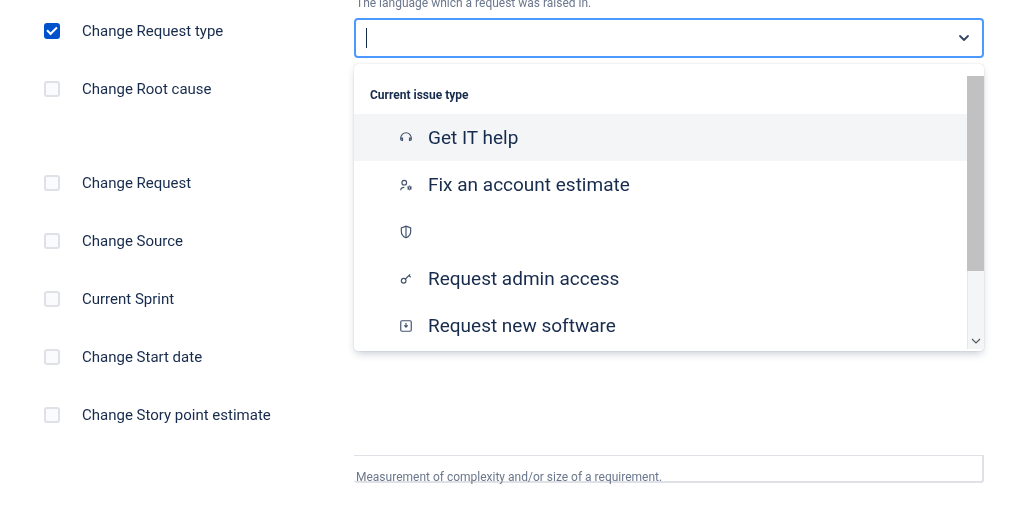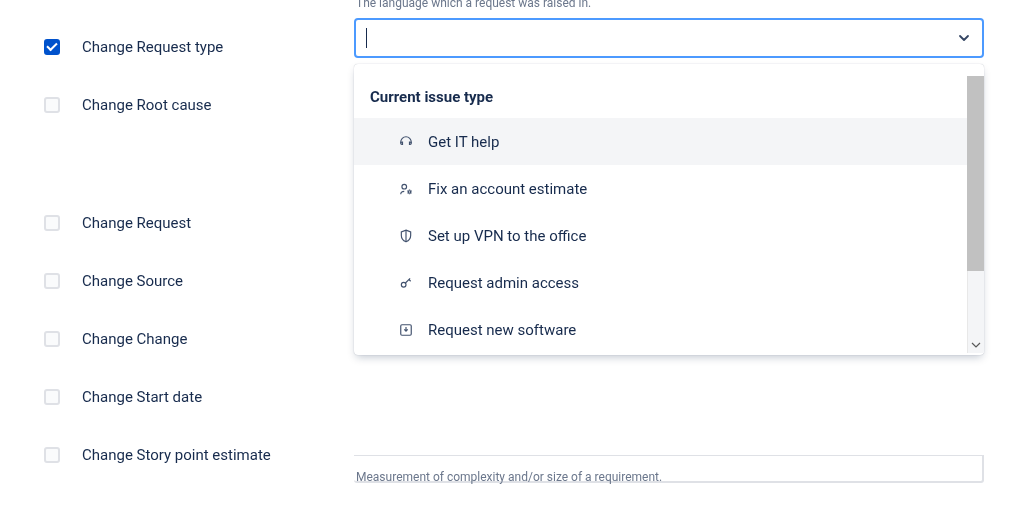--- a/index.html
+++ b/index.html
@@ -12,32 +12,32 @@
       height: 521px;
       overflow: hidden;
       position: relative;
     }
     .container {
       display: flex;
       height: 100%;
     }
     .sidebar {
       width: 335px;
-      padding-top: 38px;
+      padding-top: 22px;
       padding-left: 44px;
       flex-shrink: 0;
     }
     .checklist-item {
       display: flex;
       align-items: center;
       margin-bottom: 40px;
       gap: 22px;
     }
     .checklist-item.gap-after {
-      margin-bottom: 100px;
+      margin-bottom: 76px;
     }
     .checkbox {
       width: 16px;
       height: 16px;
       border: 2px solid #dfe1e6;
       border-radius: 3px;
       background: #fafbfc;
       display: flex;
       align-items: center;
       justify-content: center;
@@ -118,33 +118,33 @@
       box-shadow: 0 4px 8px -2px rgba(9,30,66,0.25), 0 0 1px rgba(9,30,66,0.31);
       padding-top: 12px;
       padding-bottom: 2px;
       z-index: 10;
     }
     .dropdown-inner {
       position: relative;
     }
     .dropdown-header {
       font-weight: 700;
-      font-size: 15px;
+      font-size: 12px;
       color: #172b4d;
       padding: 12px 16px 12px 16px;
     }
     .dropdown-item {
       display: flex;
       align-items: center;
       gap: 14px;
       padding: 0 24px 0 44px;
       height: 47px;
       cursor: pointer;
       color: #172b4d;
-      font-size: 15px;
+      font-size: 19px;
     }
     .dropdown-item.highlight {
       background: #f4f5f7;
     }
     .item-icon {
       width: 16px;
       height: 16px;
       display: flex;
       align-items: center;
       justify-content: center;
@@ -208,21 +208,21 @@
     <div class="checklist-item">
       <div class="checkbox"></div>
       <span class="checklist-label">Change Request</span>
     </div>
     <div class="checklist-item">
       <div class="checkbox"></div>
       <span class="checklist-label">Change Source</span>
     </div>
     <div class="checklist-item">
       <div class="checkbox"></div>
-      <span class="checklist-label">Change Change</span>
+      <span class="checklist-label">Current Sprint</span>
     </div>
     <div class="checklist-item">
       <div class="checkbox"></div>
       <span class="checklist-label">Change Start date</span>
     </div>
     <div class="checklist-item">
       <div class="checkbox"></div>
       <span class="checklist-label">Change Story point estimate</span>
     </div>
   </div>
@@ -268,21 +268,20 @@
         </div>
 
 
         <div class="dropdown-item">
           <span class="item-icon">
             <svg width="14" height="14" viewBox="0 0 24 24" fill="none" stroke="currentColor" stroke-width="2">
                 <path d="M12 2l8 3v6c0 5-3.5 9-8 11-4.5-2-8-6-8-11V5l8-3z"></path>
                 <path d="M12 2v20"></path>
               </svg>
           </span>
-          <span>Set up VPN to the office</span>
         </div>
 
         <div class="dropdown-item">
           <span class="item-icon">
             <svg width="14" height="14" viewBox="0 0 24 24" fill="none" stroke="currentColor" stroke-width="2">
                 <circle cx="8" cy="15" r="4"></circle>
                 <path d="M11 12l8-8M17 6l3 3"></path>
               </svg>
           </span>
           <span>Request admin access</span>

